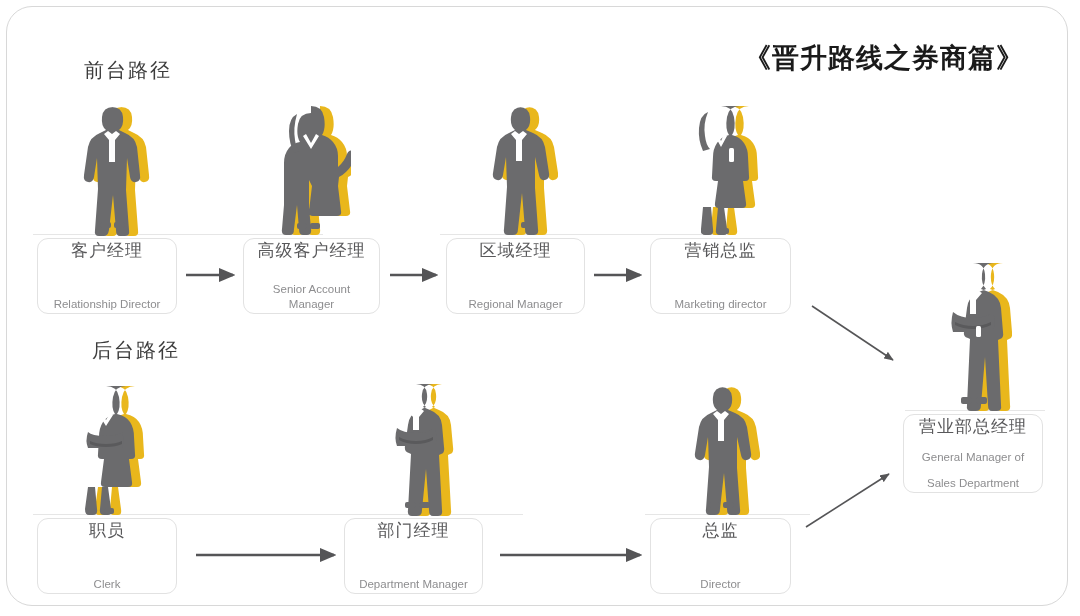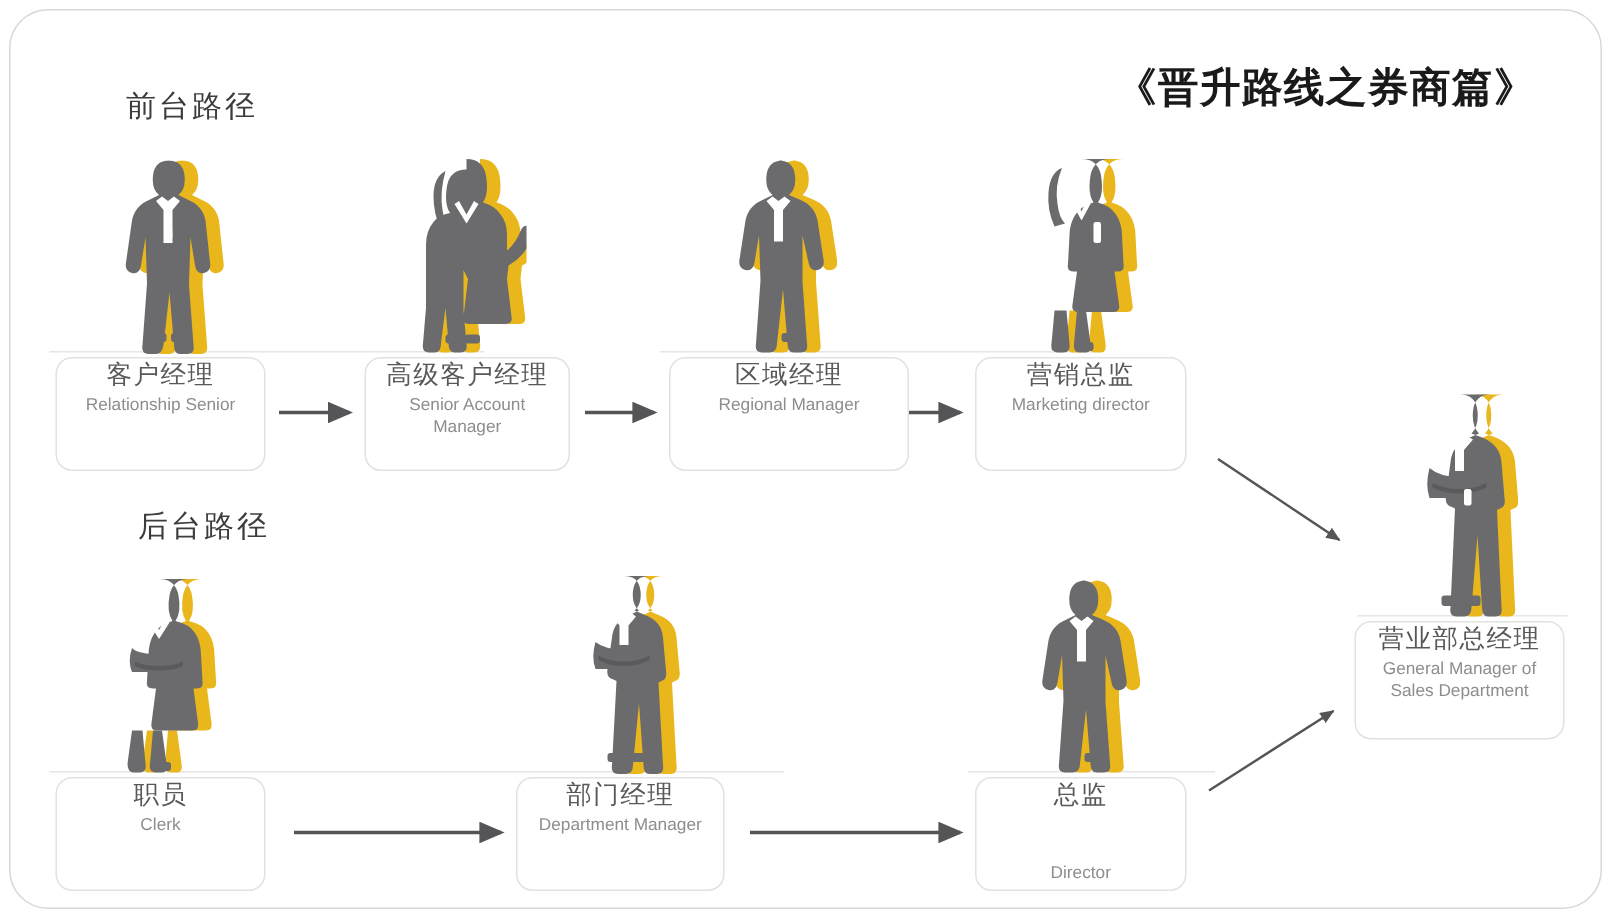--- a/index.html
+++ b/index.html
@@ -54,21 +54,21 @@
   
   .role-box {
     position: absolute;
     box-sizing: border-box;
     background: #ffffff;
     border: 1px solid #e2e2e2;
     border-radius: 11px;
     display: flex;
     flex-direction: column;
     align-items: center;
-    justify-content: flex-start;
+    justify-content: space-between;
     text-align: center;
     z-index: 5;
   }
   .role-cn {
     font-size: 17px;
     color: #58585a;
     line-height: 1.35;
     letter-spacing: 1px;
     font-family: "DejaVu Sans", "Liberation Sans", sans-serif;
   }
@@ -266,29 +266,29 @@
 
     <line x1="196" y1="555" x2="334" y2="555" stroke="#555557" stroke-width="2.4" marker-end="url(#ah)"></line>
     <line x1="500" y1="555" x2="640" y2="555" stroke="#555557" stroke-width="2.4" marker-end="url(#ah)"></line>
 
     <line x1="812" y1="306" x2="893" y2="360" stroke="#555557" stroke-width="1.6" marker-end="url(#ahs)"></line>
     <line x1="806" y1="527" x2="889" y2="474" stroke="#555557" stroke-width="1.6" marker-end="url(#ahs)"></line>
   </svg>
 
   <div class="role-box" style="left:37px; top:238px; width:140px; height:76px;">
     <div class="role-cn">客户经理</div>
-    <div class="role-en">Relationship Senior</div>
+    <div class="role-en">Relationship Director</div>
   </div>
 
   <div class="role-box" style="left:243px; top:238px; width:137px; height:76px;">
     <div class="role-cn">高级客户经理</div>
     <div class="role-en" style="max-width:100px;">Senior Account Manager</div>
   </div>
 
-  <div class="role-box" style="left:446px; top:238px; width:160px; height:76px;">
+  <div class="role-box" style="left:446px; top:238px; width:139px; height:76px;">
     <div class="role-cn">区域经理</div>
     <div class="role-en">Regional Manager</div>
   </div>
 
   <div class="role-box" style="left:37px; top:518px; width:140px; height:76px;">
     <div class="role-cn">职员</div>
     <div class="role-en">Clerk</div>
   </div>
 
   <div class="role-box" style="left:650px; top:238px; width:141px; height:76px;">

